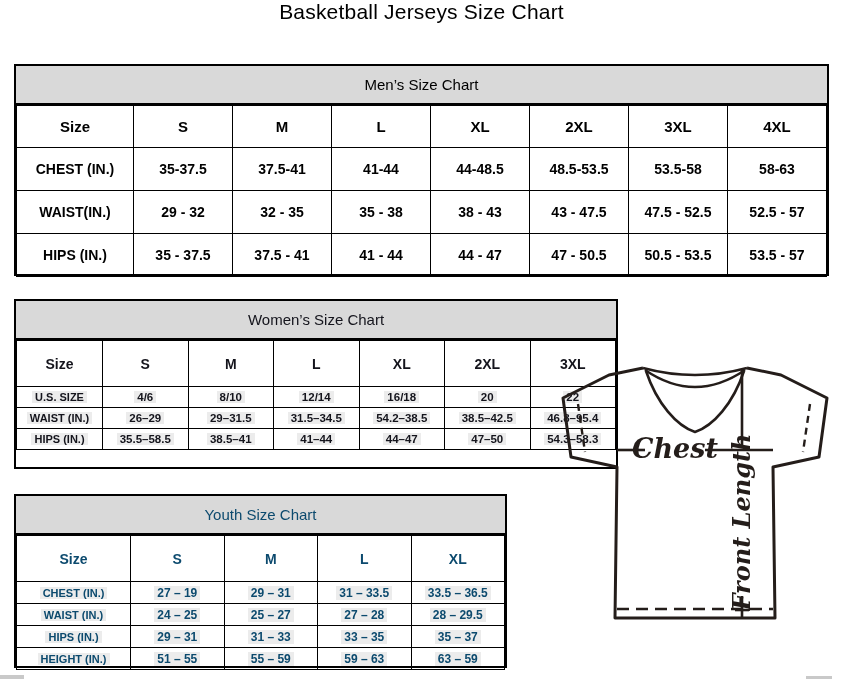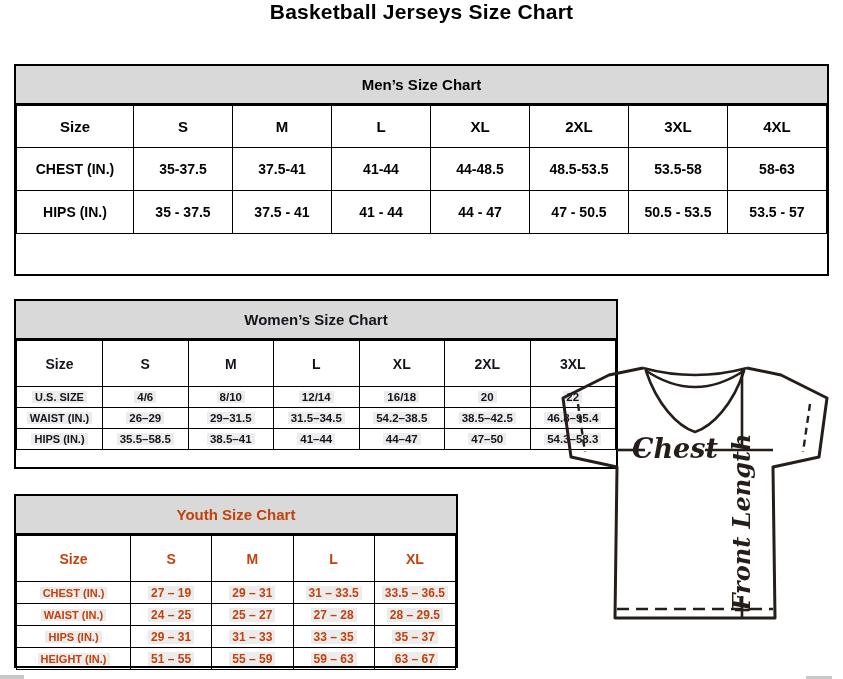--- a/index.html
+++ b/index.html
@@ -3,48 +3,48 @@
 <meta charset="utf-8">
 <style>
   html,body{margin:0;padding:0;}
   body{
     width:843px;height:679px;position:relative;background:#ffffff;
     font-family:"Liberation Sans", sans-serif;color:#000;
     overflow:hidden;
   }
   .page-title{
     position:absolute;left:0;top:4;width:843px;text-align:center;
-    font-size:21px;font-weight:bold;letter-spacing:.2px;
+    font-size:21px;font-weight:normal;letter-spacing:.2px;
   }
   
   .chart{position:absolute;border:2px solid #000;box-sizing:border-box;background:#fff;}
   .chart .band{
     background:#d9d9d9;border-bottom:2px solid #000;
-    text-align:center;font-weight:bold;font-size:15px;
+    text-align:center;font-weight:normal;font-size:15px;
     height:37px;line-height:37px;
   }
   .chart table{border-collapse:collapse;width:100%;table-layout:fixed;}
   .chart th,.chart td{
     border:1px solid #000;text-align:center;vertical-align:middle;
     font-weight:bold;padding:0;overflow:hidden;white-space:nowrap;
   }
   
   .mens{left:14px;top:64px;width:815px;height:212px;}
   .mens th{height:41px;font-size:15px;}
   .mens td{height:42px;font-size:14px;}
   .mens .col-label{width:117px;}
   .mens td.row-label{font-size:14px;}
   
   .womens{left:14px;top:299px;width:604px;height:170px;color:#14141c;}
   .womens th{height:45px;font-size:14px;}
   .womens td{height:20px;font-size:11.5px;margin-top:32px;}
   .womens .col-label{width:86px;}
   .womens td.row-label{font-size:11px;}
   
-  .youth{left:14px;top:494px;width:444px;height:174px;color:#c2410c;}
+  .youth{left:14px;top:494px;width:493px;height:174px;color:#0c4a6e;}
   .youth th{height:45px;font-size:14px;}
   .youth td{height:21px;font-size:12px;}
   .youth .col-label{width:114px;}
   .youth td.row-label{font-size:11px;}
   
   .hl-values td span.hl{background:#ececec;padding:0 3px;}
   
   .jersey{position:absolute;left:555px;top:360px;width:278px;height:268px;}
   .jersey text{
     font-family:"DejaVu Serif", serif;font-style:italic;font-weight:bold;
@@ -90,20 +90,30 @@
           <td class="row-label">CHEST (IN.)</td>
           <td>35-37.5</td>
           <td>37.5-41</td>
           <td>41-44</td>
           <td>44-48.5</td>
           <td>48.5-53.5</td>
           <td>53.5-58</td>
           <td>58-63</td>
         </tr>
         <tr>
+          <td class="row-label">WAIST(IN.)</td>
+          <td>29 - 32</td>
+          <td>32 - 35</td>
+          <td>35 - 38</td>
+          <td>38 - 43</td>
+          <td>43 - 47.5</td>
+          <td>47.5 - 52.5</td>
+          <td>52.5 - 57</td>
+        </tr>
+        <tr>
           <td class="row-label">HIPS (IN.)</td>
           <td>35 - 37.5</td>
           <td>37.5 - 41</td>
           <td>41 - 44</td>
           <td>44 - 47</td>
           <td>47 - 50.5</td>
           <td>50.5 - 53.5</td>
           <td>53.5 - 57</td>
         </tr>
       </tbody>
@@ -204,21 +214,21 @@
           <td><span class="hl">29 – 31</span></td>
           <td><span class="hl">31 – 33</span></td>
           <td><span class="hl">33 – 35</span></td>
           <td><span class="hl">35 – 37</span></td>
         </tr>
         <tr>
           <td class="row-label"><span class="hl">HEIGHT (IN.)</span></td>
           <td><span class="hl">51 – 55</span></td>
           <td><span class="hl">55 – 59</span></td>
           <td><span class="hl">59 – 63</span></td>
-          <td><span class="hl">63 – 67</span></td>
+          <td><span class="hl">63 – 59</span></td>
         </tr>
       </tbody>
     </table>
 </section>
 
 <svg class="jersey" viewBox="0 0 278 268" xmlns="http://www.w3.org/2000/svg">
 
   <path d="M88,8
            L54,15 L8,38
            L16,97 L62,107

